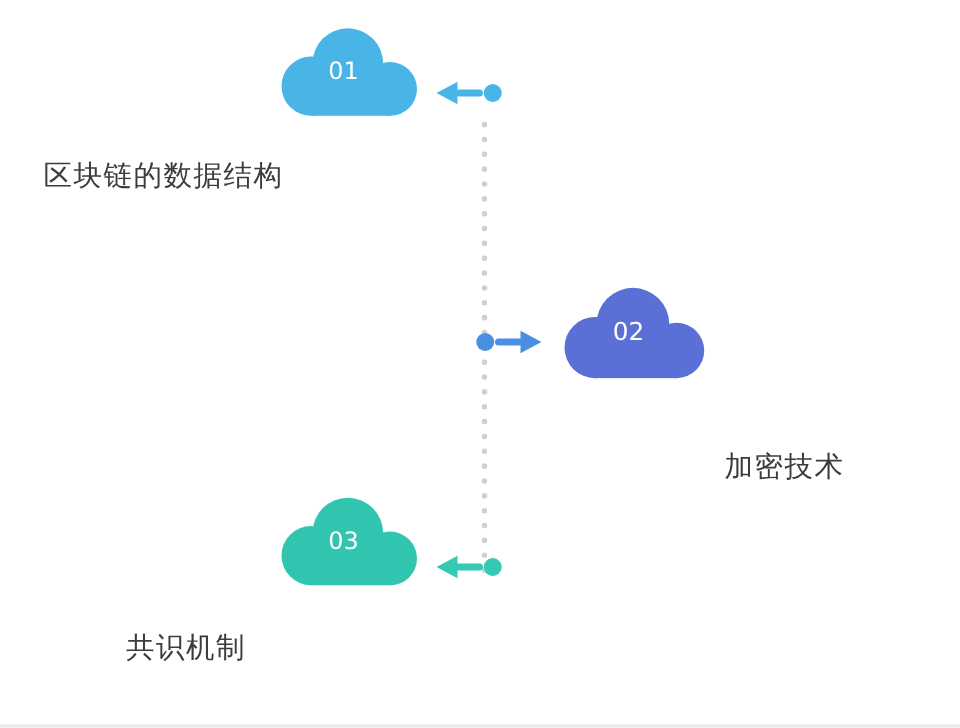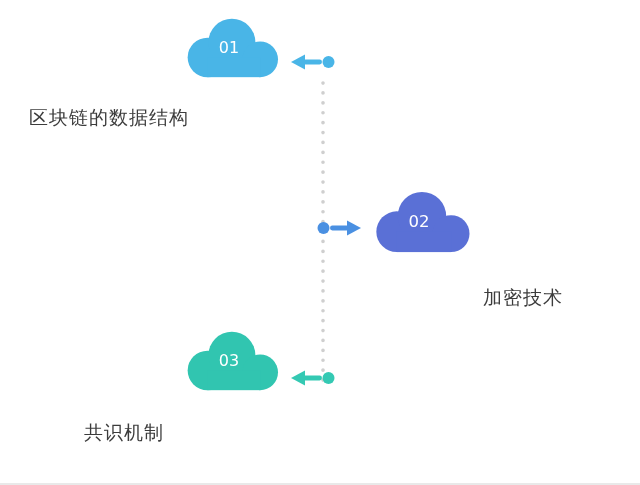--- a/index.html
+++ b/index.html
@@ -34,21 +34,21 @@
 
   
   .label {
     color:#3c3c3c;
     font-size:19px;
     letter-spacing:1px;
     white-space:nowrap;
     line-height:1.2;
   }
   #label-01 { left:29px;  top:106px; }
-  #label-02 { left:483px; top:286px; }
+  #label-02 { left:483px; top:300px; }
   #label-03 { left:84px;  top:422px;font-family:Liberation Serif, serif; }
 
   .bottom-edge {
     left:0; bottom:0; width:640px; height:2px;
     background:#e9e9e9;
   }
 </style>
 </head>
 <body>
 

